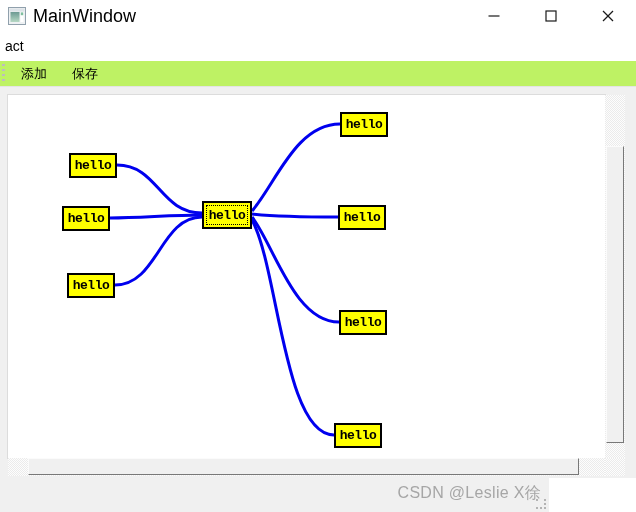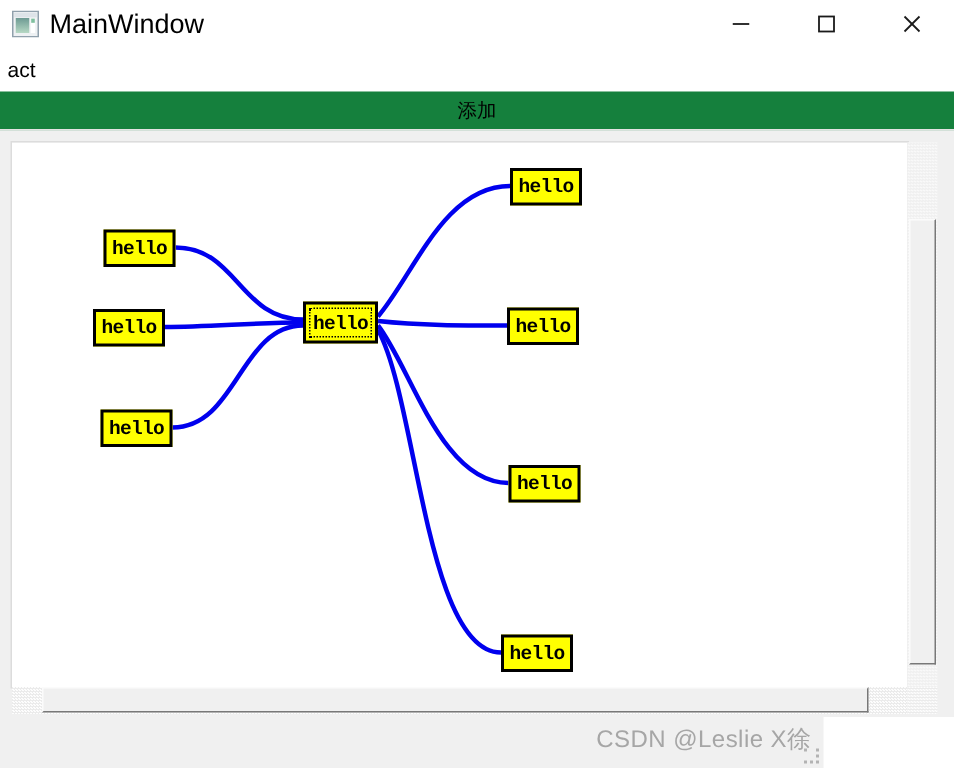--- a/index.html
+++ b/index.html
@@ -13,22 +13,22 @@
   .app-icon { position:absolute; left:8px; top:7px; width:18px; height:18px; }
   .window-title { position:absolute; left:33px; top:7px; font-size:18px; line-height:18px; }
   .win-controls { position:absolute; right:0; top:0; height:32px; display:flex; }
   .win-btn { width:57px; height:32px; display:flex; align-items:center; justify-content:center; background:transparent; border:none; padding:0; }
 
   
   .menubar { position:absolute; left:0; top:32px; width:555px; height:29px; background:#ffffff; }
   .menu-item { display:inline-block; padding:6px 5px 0 5px; font-size:14px; }
 
   
-  .toolbar { position:absolute; left:0; top:61px; width:636px; height:26px; background:#15803d;
-             border-bottom:1px solid #e4e4e4; box-sizing:border-box; display:flex; align-items:center;flex-direction:column; }
+  .toolbar { position:absolute; left:0; top:61px; width:636px; height:26px; background:#bef264;
+             border-bottom:1px solid #e4e4e4; box-sizing:border-box; display:flex; align-items:center; }
   .toolbar-handle { width:3px; height:20px; margin:0 6px 0 2px;
              background:repeating-linear-gradient(180deg,#bdbdbd 0 2px, rgba(0,0,0,0) 2px 5px); }
   .tool-btn { padding:4px 10px; font-size:13px; background:transparent; border:none; font-family:inherit; }
   .tool-btn + .tool-btn { margin-left:5px; }
 
   
   .main { position:absolute; left:0; top:87px; width:636px; height:391px; background:#f0f0f0; }
   .scene { position:absolute; left:8px; top:8px; width:597px; height:363px; background:#ffffff;
            outline:1px solid #dcdcdc; }
   .edge-layer { position:absolute; left:0; top:0; width:597px; height:363px; }

